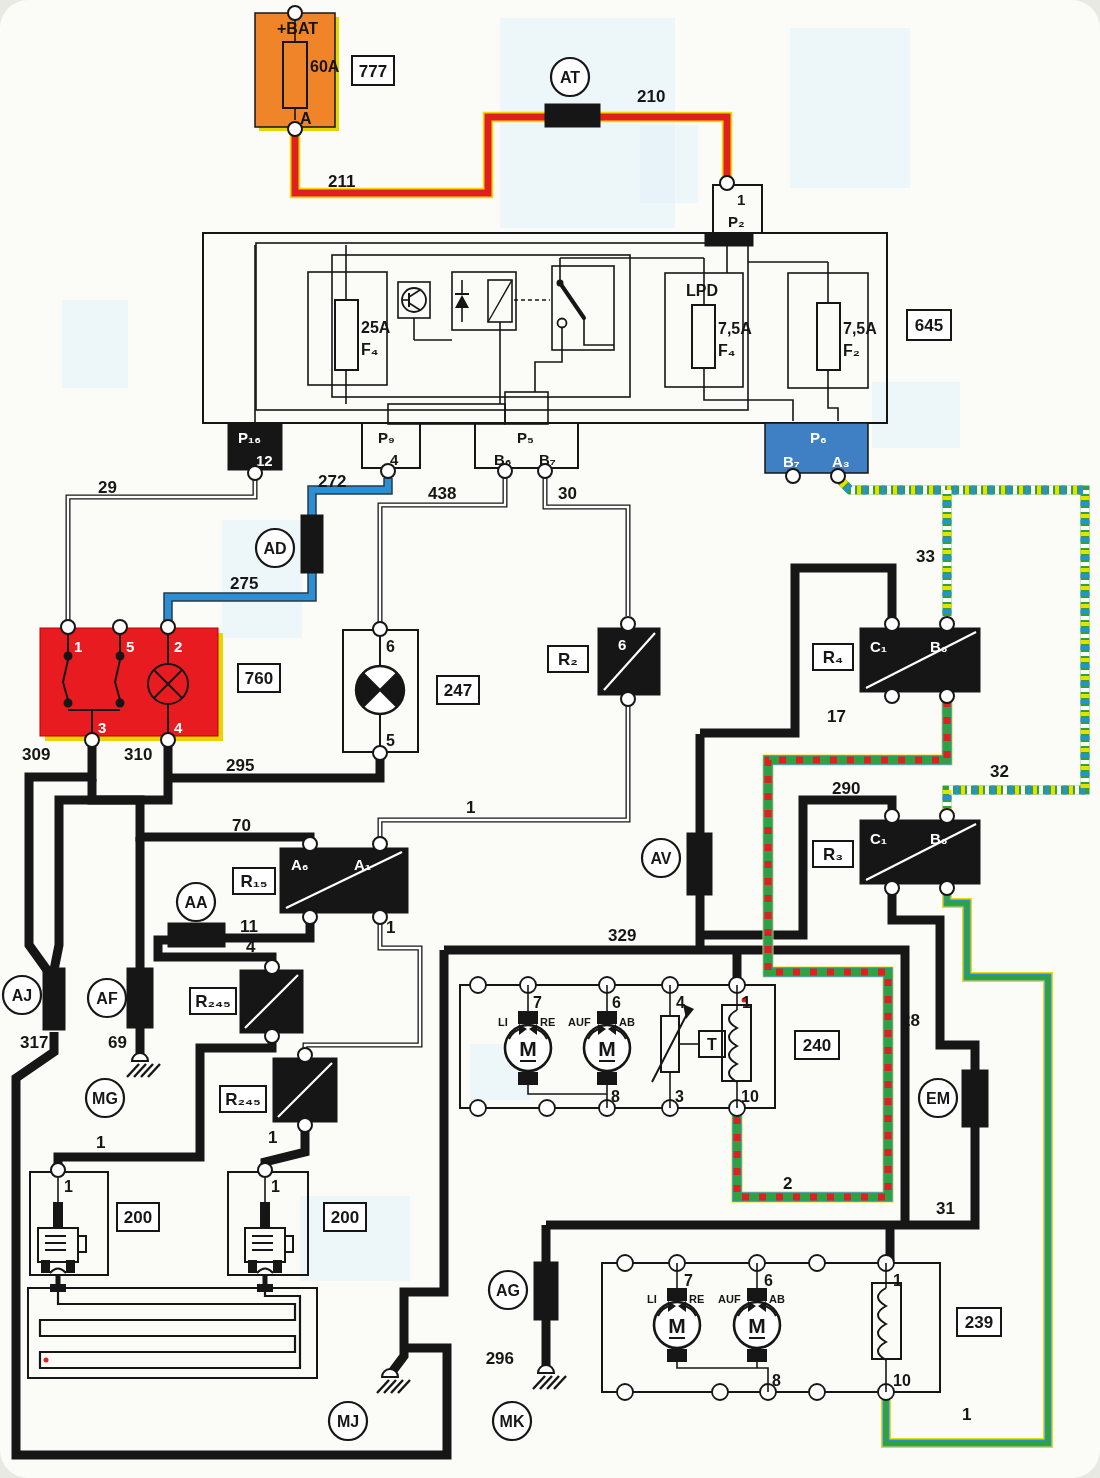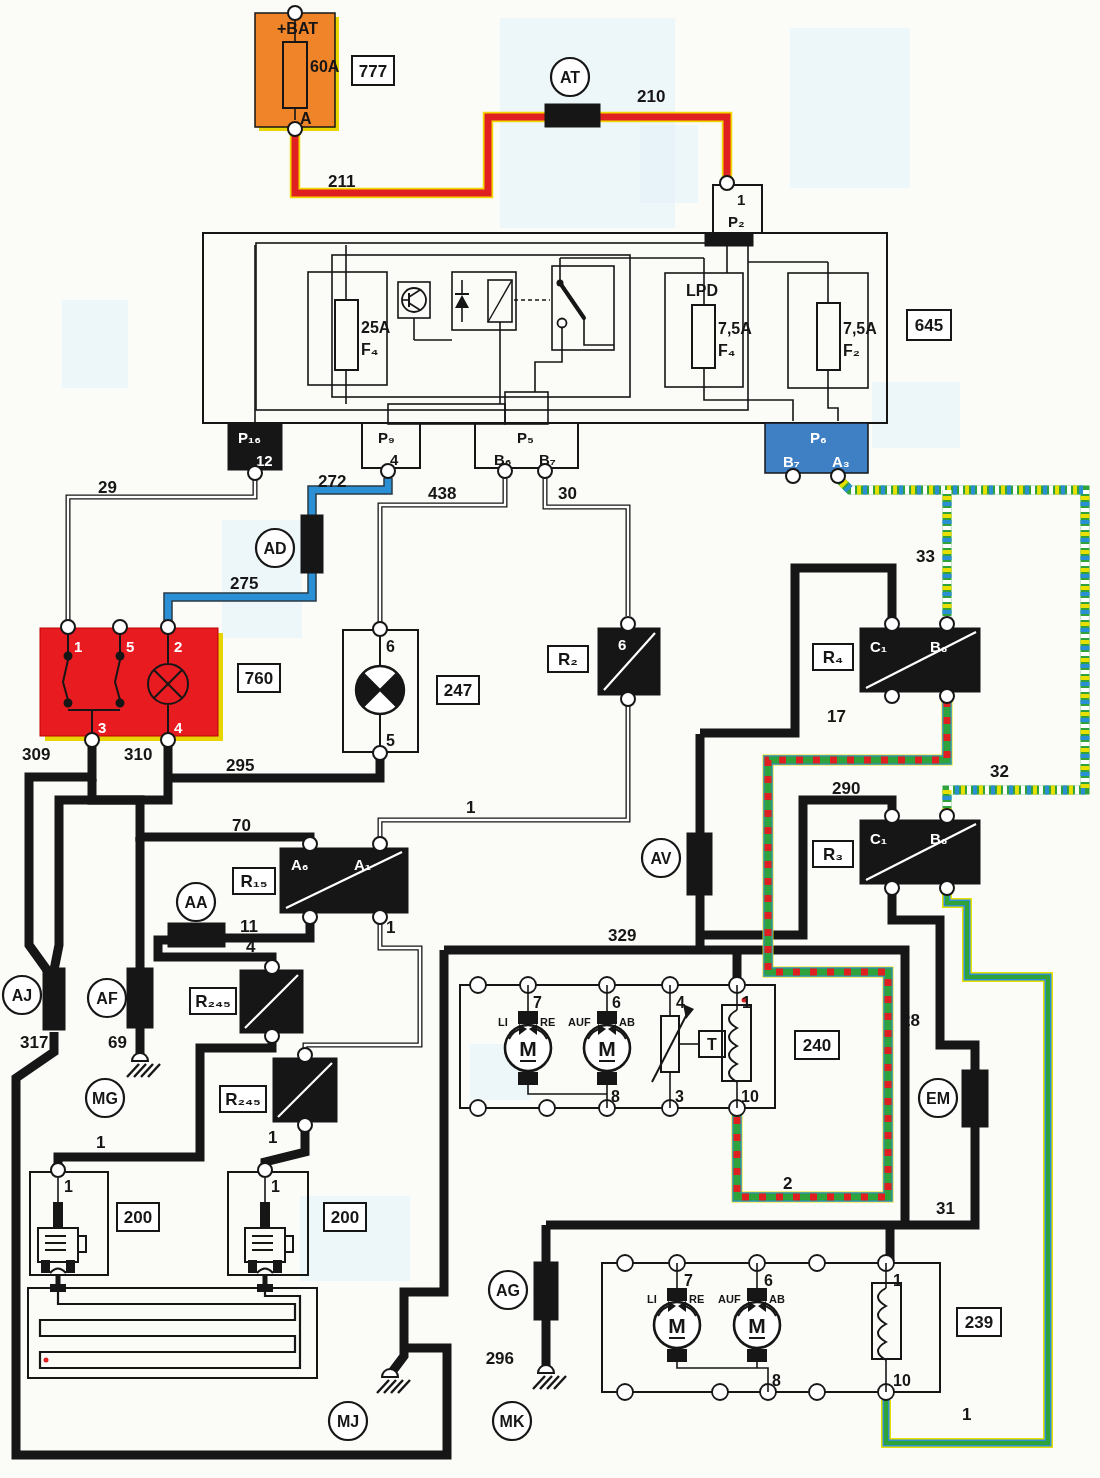--- a/index.html
+++ b/index.html
@@ -1,16 +1,16 @@
 <!DOCTYPE html>
 <html style="--c-wire_red: #e02020; --c-wire_red_edge: #f0d800; --c-wire_blue: #2b8fd6; --c-wire_green: #2fa23c; --c-stripe_blue: #2b8fd6; --c-stripe_yellow: #e8e000; --c-stripe_red: #e02020; --c-box_orange: #f08428; --c-box_red: #e81c20; --c-box_blue: #3f7fc4; --c-ink: #161616;"><head>
 <meta charset="utf-8">
 <style>
   html,body{margin:0;padding:0;background:#e9e9e4;}
-  .stage{position:relative;width:1100px;height:1478px;background:#fbfcf8;margin:0 auto;overflow:hidden;}
+  .stage{position:relative;width:1100px;height:1478px;background:#fbfcf8;margin:0 auto;overflow:hidden;border-radius:28px;}
   svg{position:absolute;left:0;top:0;}
   svg text{font-family:"Liberation Sans","DejaVu Sans",sans-serif;font-weight:600;fill:#161616;}
   .t17{font-size:17px;}
   .t16{font-size:16px;}
   .t15{font-size:15px;}
   .t11{font-size:11px;font-weight:700;}
   .t20{font-size:21px;font-weight:700;}
   .tw{fill:#ffffff;}
   .tc{text-anchor:middle;}
   .box{fill:none;stroke:#161616;stroke-width:2;}

